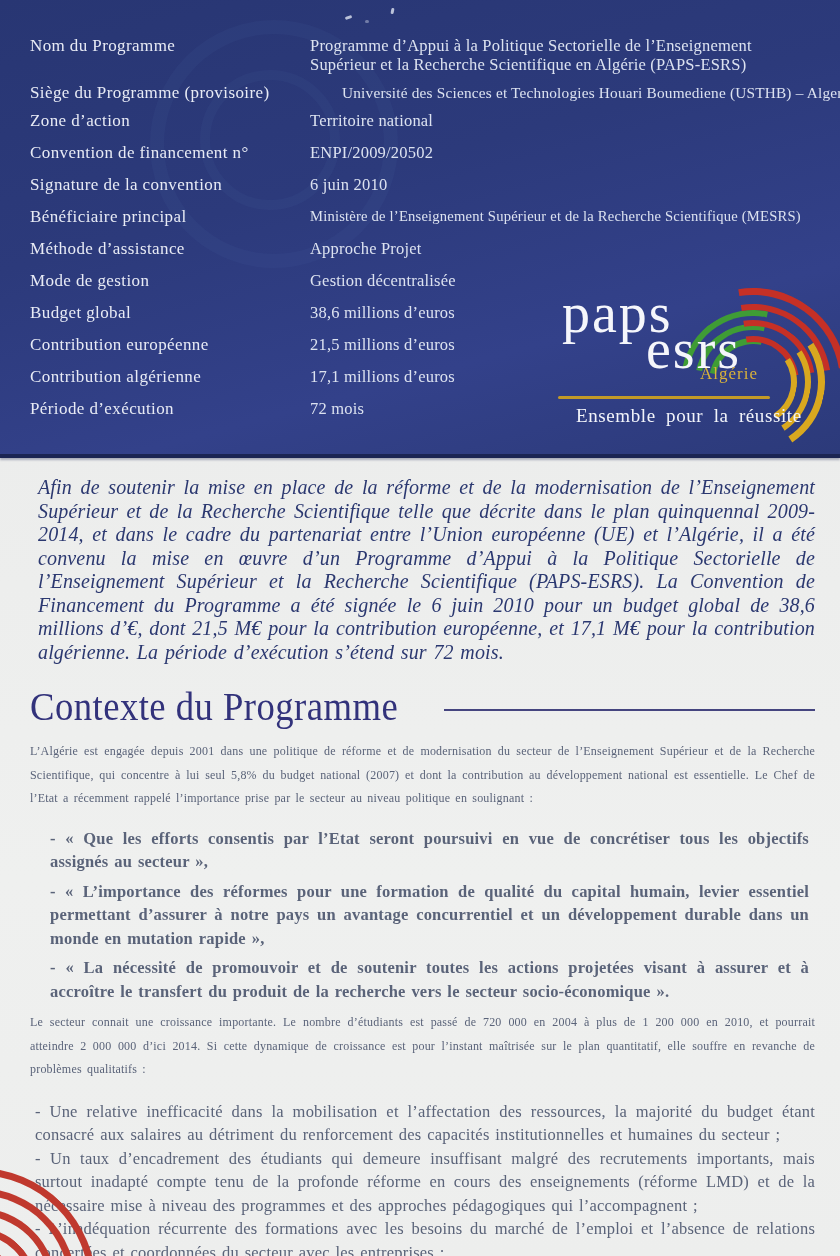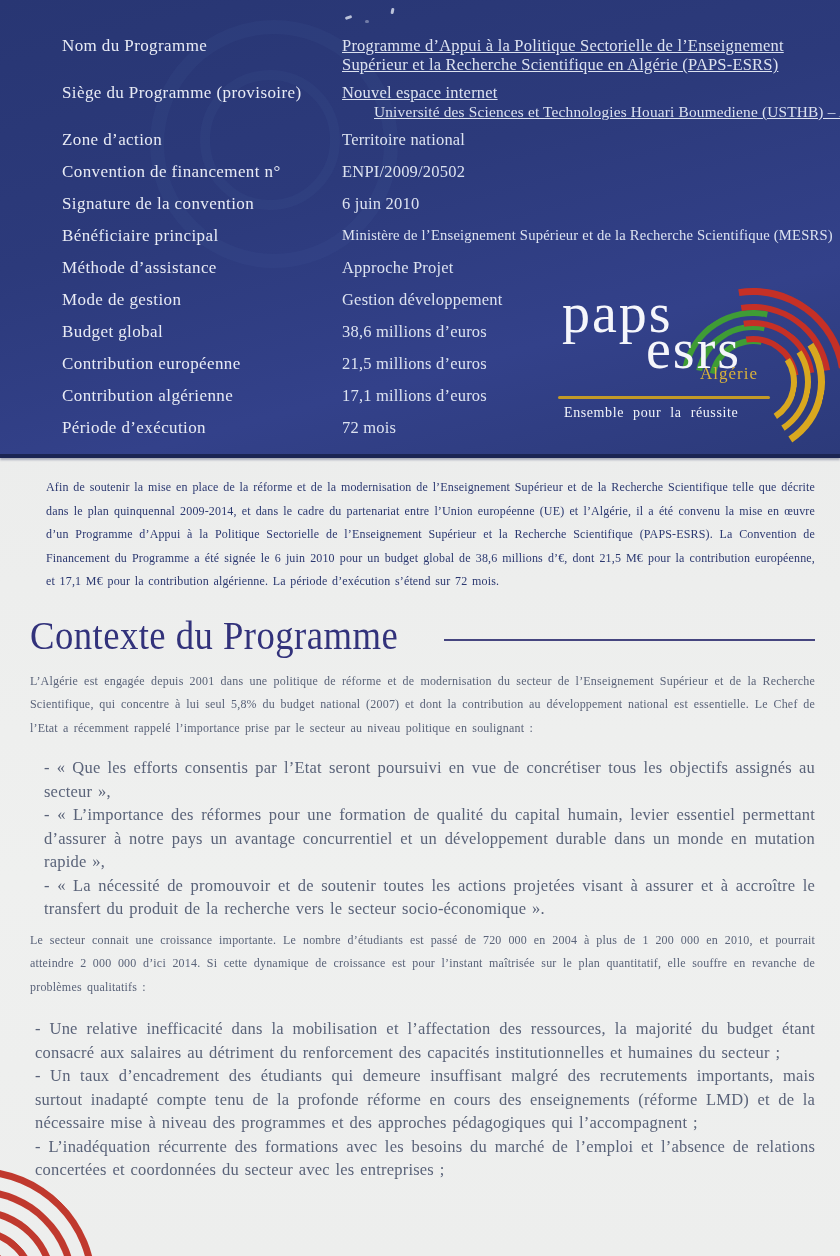--- a/index.html
+++ b/index.html
@@ -9,68 +9,67 @@
     font-family:"Liberation Serif","DejaVu Serif",serif;
   }
 
   
   .header{
     position:relative;width:840px;height:458px;box-sizing:border-box;
     background:linear-gradient(165deg,#283673 0%,#2c3a7b 40%,#33418a 72%,#2c3a7a 100%);
     border-bottom:4px solid #1b2553;
     box-shadow:0 2px 2px rgba(40,50,90,.35);
     overflow:hidden;
-    padding-left:32px;
   }
   .watermark{position:absolute;border-radius:50%;border:14px solid rgba(120,150,220,.05);}
   .w1{width:220px;height:220px;left:150px;top:20px;}
   .w2{width:120px;height:120px;left:200px;top:70px;border-width:10px;}
   .speck{position:absolute;background:rgba(235,240,250,.75);border-radius:2px;}
   .s1{width:7px;height:3px;left:345px;top:16px;transform:rotate(-18deg);}
   .s2{width:3px;height:6px;left:391px;top:8px;transform:rotate(12deg);}
   .s3{width:4px;height:3px;left:365px;top:20px;opacity:.5;}
 
   .rows{position:relative;padding-top:36px;}
   .row{display:flex;padding-left:30px;margin-bottom:13px;}
   .row .label{width:280px;flex:0 0 280px;font-size:17px;line-height:19px;color:#e8ebf5;letter-spacing:.4px;}
   .row .value{width:495px;font-size:16.5px;line-height:19px;color:#dce2f0;letter-spacing:.2px;}
   .row.twolines{margin-bottom:9px;}
-  .row.twolines .value{text-align:justify;text-decoration:underline;}
+  .row.twolines .value{text-align:justify;}
   .vline{display:block;}
   .vline.nowrap{white-space:nowrap;text-align:left;margin-left:32px;}
   .vline.smaller{font-size:15.3px;}
   .row.small .value{font-size:14.6px;white-space:nowrap;width:520px;}
 
   
   .logo-word{position:absolute;color:#f5f6fb;font-size:56px;line-height:1;letter-spacing:2px;font-weight:400;}
   .logo-paps{left:562px;top:285px;}
   .logo-esrs{left:646px;top:321px;}
   .logo-region{position:absolute;left:700px;top:364px;font-size:17px;color:#d9b23a;letter-spacing:1px;}
   .logo-rule{position:absolute;left:558px;top:396px;width:212px;height:2.5px;background:#c39a27;border-radius:2px;}
-  .logo-tagline{position:absolute;left:564px;top:405px;font-size:14px;color:#f2f4fa;letter-spacing:.6px;word-spacing:5px;}
+  .logo-tagline{position:absolute;left:576px;top:405px;font-size:19px;color:#f2f4fa;letter-spacing:.6px;word-spacing:5px;}
   .arc{position:absolute;border-style:solid;border-color:transparent;border-radius:50%;box-sizing:border-box;}
 
   
   .body{padding:0 25px 0 30px;}
   .intro{
-    margin:18px 0 0 16px;font-size:12px;line-height:23.5px;color:#2b3870;
-    text-align:justify;word-spacing:1.5px;letter-spacing:.15px;
+    margin:18px 0 0 8px;font-size:20px;line-height:23.5px;color:#2b3870;
+    text-align:justify;word-spacing:1.5px;letter-spacing:.15px;font-style:italic;
   }
   .title-row{display:flex;align-items:center;margin-top:16px;height:52px;font-family:Liberation Serif, serif;}
   .context-title{
     margin:0;font-size:39px;font-weight:500;color:#32327b;letter-spacing:.5px;
     transform:scaleX(.94);transform-origin:left center;white-space:nowrap;
   }
   .title-rule{flex:1 1 auto;height:2px;background:#45457f;margin-left:22px;margin-top:8px;}
   .para{
     margin:8px 0 0 0;font-size:12px;line-height:23.5px;color:#5a6379;
     text-align:justify;word-spacing:2px;letter-spacing:.2px;
   }
   .quotes{margin:16px 0 0 14px;}
-  .quotes p{margin:0;font-size:16.5px;line-height:23.5px;color:#5a6379;text-align:justify;word-spacing:1.5px;letter-spacing:.2px;}
+  .quotes p{margin:6px;font-size:16.5px;line-height:23.5px;color:#5a6379;text-align:justify;word-spacing:1.5px;letter-spacing:.2px;font-weight:bold;}
   .issues{margin:18px 0 0 5px;}
   .issues p{margin:0;font-size:16.5px;line-height:23.5px;color:#5a6379;text-align:justify;word-spacing:1.5px;letter-spacing:.2px;}
 </style>
 </head>
 <body>
 
 <div class="page">
 
   <div class="header">
     <div class="watermark w1"></div>
@@ -83,21 +82,20 @@
       <div class="row twolines">
         <div class="label">Nom du Programme</div>
         <div class="value">
           <span class="vline">Programme d’Appui à la Politique Sectorielle de l’Enseignement</span>
           <span class="vline">Supérieur et la Recherche Scientifique en Algérie (PAPS-ESRS)</span>
         </div>
       </div>
       <div class="row twolines">
         <div class="label">Siège du Programme (provisoire)</div>
         <div class="value">
-          <span class="vline">Nouvel espace internet</span>
           <span class="vline nowrap smaller">Université des Sciences et Technologies Houari Boumediene (USTHB) – Alger</span>
         </div>
       </div>
       <div class="row">
         <div class="label">Zone d’action</div>
         <div class="value">
             <span class="vline">Territoire national</span>
           </div>
       </div>
       <div class="row">
@@ -120,21 +118,21 @@
       </div>
       <div class="row">
         <div class="label">Méthode d’assistance</div>
         <div class="value">
             <span class="vline">Approche Projet</span>
           </div>
       </div>
       <div class="row">
         <div class="label">Mode de gestion</div>
         <div class="value">
-            <span class="vline">Gestion développement</span>
+            <span class="vline">Gestion décentralisée</span>
           </div>
       </div>
       <div class="row">
         <div class="label">Budget global</div>
         <div class="value">
             <span class="vline">38,6 millions d’euros</span>
           </div>
       </div>
       <div class="row">
         <div class="label">Contribution européenne</div>

